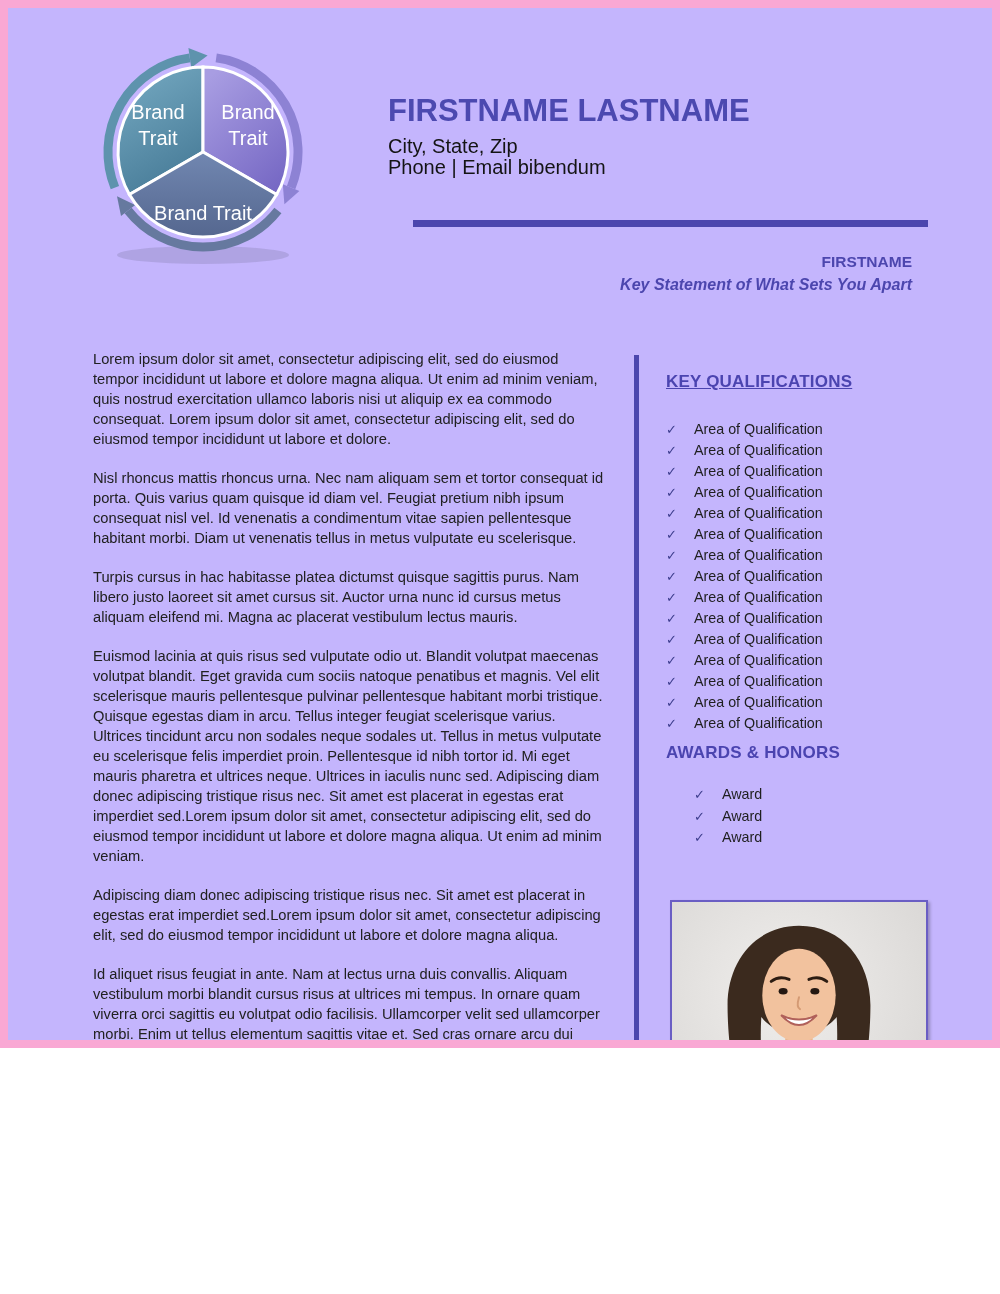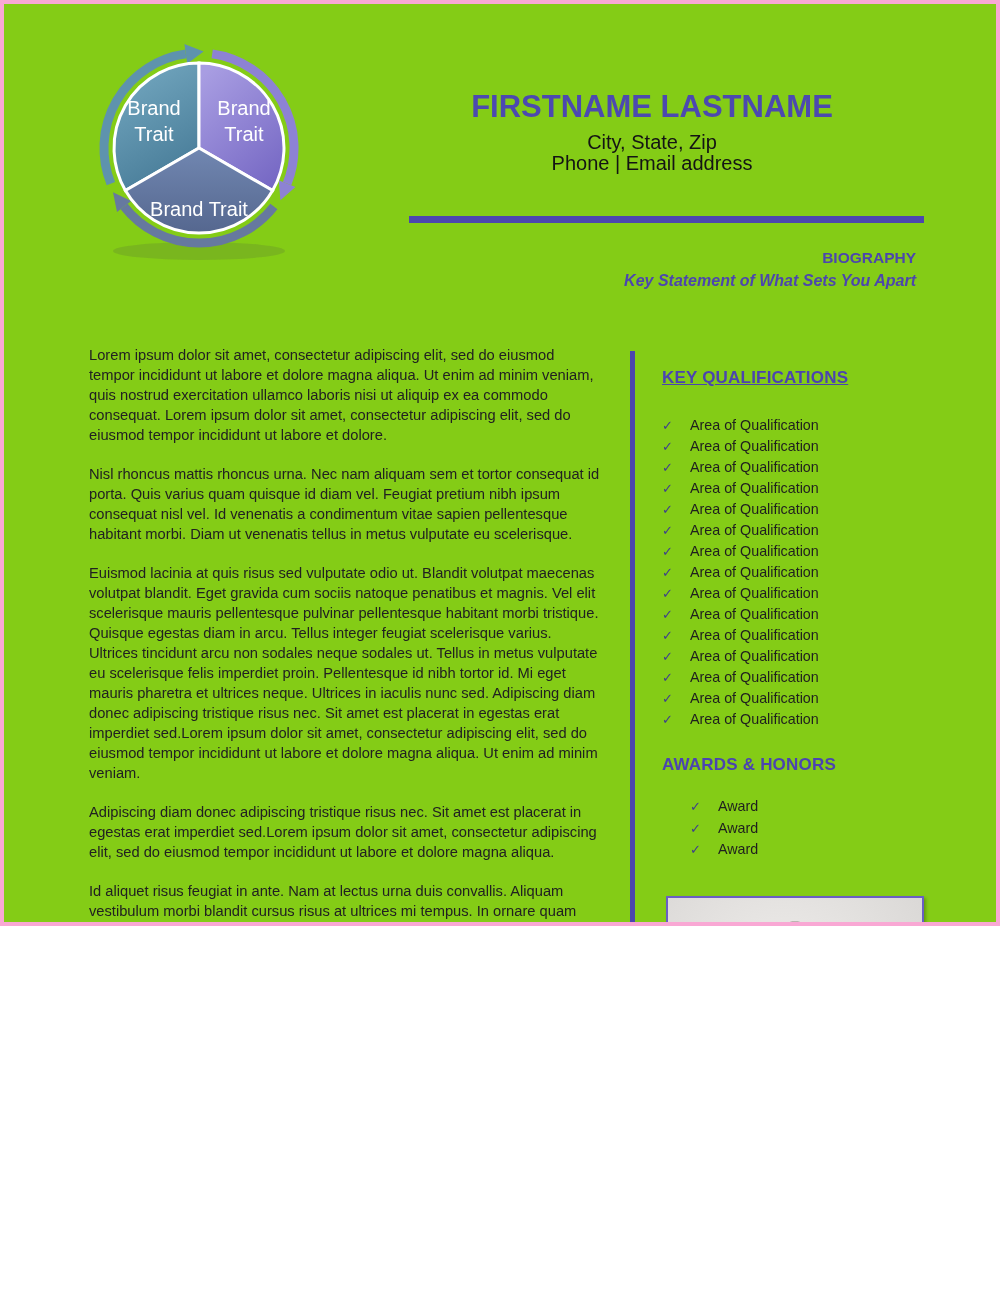--- a/index.html
+++ b/index.html
@@ -1,47 +1,47 @@
 <!DOCTYPE html>
 <html><head>
 <meta charset="utf-8">
 <style>
   html,body{margin:0;padding:0;background:#ffffff;}
   .page{
     position:relative;
-    width:1000px;height:926px;
-    background:#84cc16;
+    width:1000px;height:1048px;
+    background:#c4b5fd;
     box-sizing:border-box;
-    border:4px solid #f9a8d4;
+    border:8px solid #f9a8d4;
     overflow:hidden;
     font-family:"Liberation Sans",sans-serif;
   }
   
   .diagram{position:absolute;left:84px;top:30px;width:222px;height:232px;}
   .diagram svg{width:100%;height:100%;display:block;}
   .seg-label{font-family:"Liberation Sans",sans-serif;font-size:20px;fill:#ffffff;text-anchor:middle;}
   
-  .header-block{position:absolute;top:86px;left:380px;right:76px;text-align:center;}
+  .header-block{position:absolute;top:86px;left:380px;right:76px;text-align:left;}
   .person-name{margin:0;font-size:31px;font-weight:bold;color:#4c49b0;letter-spacing:0;line-height:1.12;}
   .contact{margin-top:7px;font-size:20px;color:#141414;line-height:21px;}
   .rule{position:absolute;left:405px;top:212px;width:515px;height:7px;background:#4c46ae;}
   .bio-heading{position:absolute;top:245px;left:480px;right:80px;text-align:right;
     font-size:15.5px;font-weight:bold;color:#4c46ae;}
   .key-statement{position:absolute;top:268px;left:420px;right:80px;text-align:right;
     font-size:16px;font-weight:bold;font-style:italic;color:#4c46ae;}
   
   .left-col{position:absolute;left:85px;top:327px;width:512px;margin-top:14px;}
   .left-col p{margin:0 0 19px 0;font-size:14.7px;line-height:20px;color:#212121;}
   
   .vdivider{position:absolute;left:626px;top:347px;width:5px;height:853px;background:#4c46ae;}
   
   .right-col{position:absolute;left:658px;top:364px;width:272px;}
   .side-heading{margin:0;font-size:17px;font-weight:bold;color:#4b44b0;letter-spacing:0.2px;}
   .quals-heading{margin-bottom:27px;text-decoration:underline;}
-  .awards-heading{margin-top:25px;margin-bottom:21px;}
+  .awards-heading{margin-top:9px;margin-bottom:21px;}
   ul.checklist{list-style:none;margin:0;padding:0;}
   ul.checklist li{font-size:14.3px;line-height:20px;color:#1f1f1f;}
   .check{display:inline-block;width:28px;color:#3d3d8d;font-size:13px;}
   ul.awards-list li{line-height:20.5px;margin-left:28px;}
   
   .photo-frame{position:absolute;left:662px;top:892px;width:258px;height:257px;
     border:2px solid #6a5ec4;box-sizing:border-box;box-shadow:2px 2px 3px rgba(0,0,0,0.25);}
   .photo-frame svg{width:100%;height:100%;display:block;}
   
   .footer-slate{position:absolute;left:0;right:0;top:1225px;height:24px;background:#5d7193;}
@@ -86,30 +86,31 @@
       <text class="seg-label" x="156" y="80">Brand</text>
       <text class="seg-label" x="156" y="106">Trait</text>
       <text class="seg-label" x="111" y="181">Brand Trait</text>
     </svg>
   </div>
 
   <div class="header-block">
     <h1 class="person-name">FIRSTNAME LASTNAME</h1>
     <div class="contact">
         <div>City, State, Zip</div>
-        <div>Phone | Email address</div>
+        <div>Phone | Email bibendum</div>
       </div>
   </div>
   <div class="rule"></div>
-  <div class="bio-heading">BIOGRAPHY</div>
+  <div class="bio-heading">FIRSTNAME</div>
   <div class="key-statement">Key Statement of What Sets You Apart</div>
 
   <div class="left-col">
       <p>Lorem ipsum dolor sit amet, consectetur adipiscing elit, sed do eiusmod tempor incididunt ut labore et dolore magna aliqua. Ut enim ad minim veniam, quis nostrud exercitation ullamco laboris nisi ut aliquip ex ea commodo consequat. Lorem ipsum dolor sit amet, consectetur adipiscing elit, sed do eiusmod tempor incididunt ut labore et dolore.</p>
       <p>Nisl rhoncus mattis rhoncus urna. Nec nam aliquam sem et tortor consequat id porta. Quis varius quam quisque id diam vel. Feugiat pretium nibh ipsum consequat nisl vel. Id venenatis a condimentum vitae sapien pellentesque habitant morbi. Diam ut venenatis tellus in metus vulputate eu scelerisque.</p>
+      <p>Turpis cursus in hac habitasse platea dictumst quisque sagittis purus. Nam libero justo laoreet sit amet cursus sit. Auctor urna nunc id cursus metus aliquam eleifend mi. Magna ac placerat vestibulum lectus mauris.</p>
       <p>Euismod lacinia at quis risus sed vulputate odio ut. Blandit volutpat maecenas volutpat blandit. Eget gravida cum sociis natoque penatibus et magnis. Vel elit scelerisque mauris pellentesque pulvinar pellentesque habitant morbi tristique. Quisque egestas diam in arcu. Tellus integer feugiat scelerisque varius. Ultrices tincidunt arcu non sodales neque sodales ut. Tellus in metus vulputate eu scelerisque felis imperdiet proin. Pellentesque id nibh tortor id. Mi eget mauris pharetra et ultrices neque. Ultrices in iaculis nunc sed. Adipiscing diam donec adipiscing tristique risus nec. Sit amet est placerat in egestas erat imperdiet sed.Lorem ipsum dolor sit amet, consectetur adipiscing elit, sed do eiusmod tempor incididunt ut labore et dolore magna aliqua. Ut enim ad minim veniam.</p>
       <p>Adipiscing diam donec adipiscing tristique risus nec. Sit amet est placerat in egestas erat imperdiet sed.Lorem ipsum dolor sit amet, consectetur adipiscing elit, sed do eiusmod tempor incididunt ut labore et dolore magna aliqua.</p>
       <p>Id aliquet risus feugiat in ante. Nam at lectus urna duis convallis. Aliquam vestibulum morbi blandit cursus risus at ultrices mi tempus. In ornare quam viverra orci sagittis eu volutpat odio facilisis. Ullamcorper velit sed ullamcorper morbi. Enim ut tellus elementum sagittis vitae et. Sed cras ornare arcu dui vivamus arcu felis bibendum.</p>
     </div>
 
   <div class="vdivider"></div>
 
   <div class="right-col">
     <h2 class="side-heading quals-heading">KEY QUALIFICATIONS</h2>
     <ul class="checklist">

